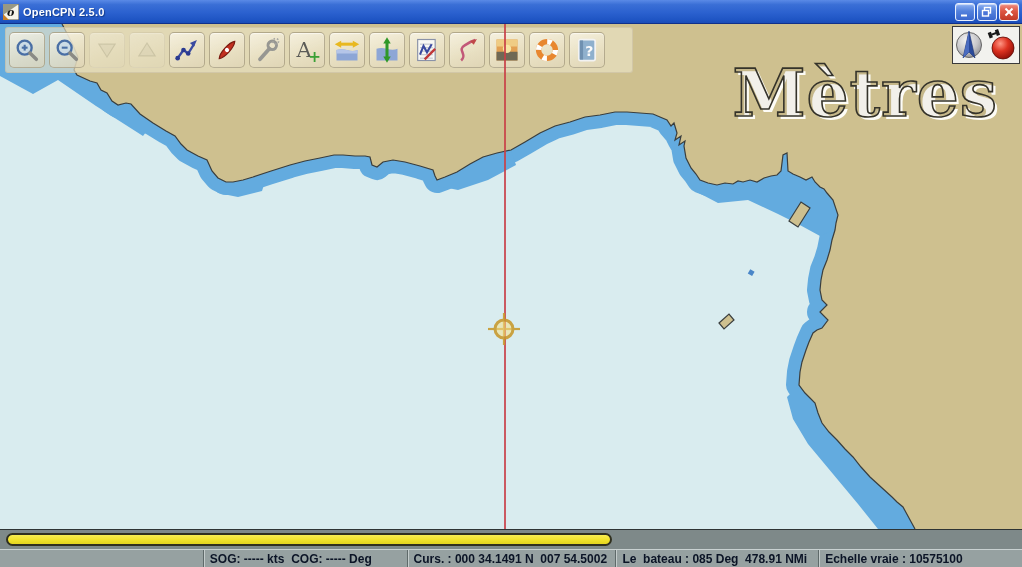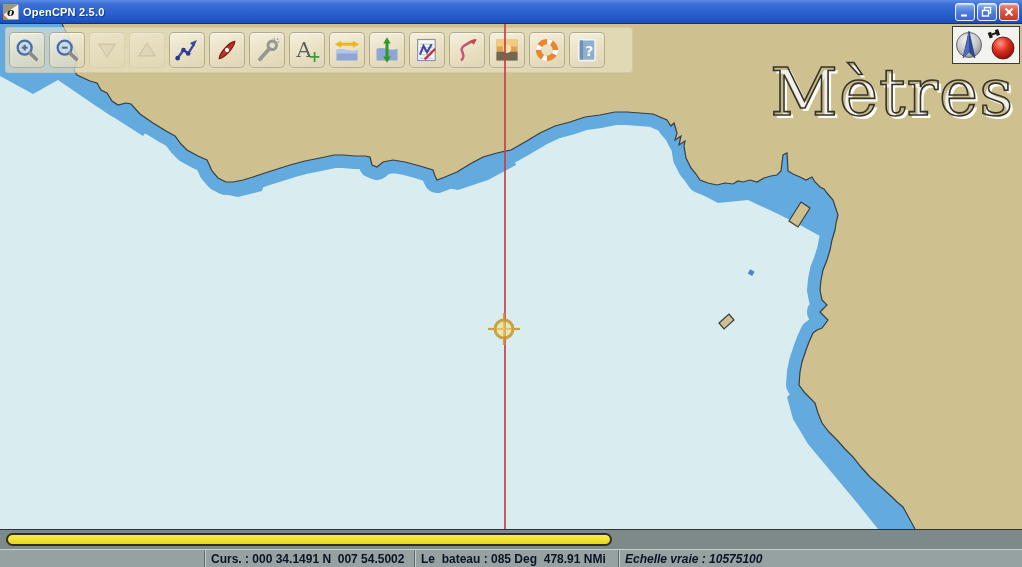--- a/index.html
+++ b/index.html
@@ -15,22 +15,22 @@
   .winbtns { position:absolute; right:3px; top:3px; display:flex; gap:2px; }
   .winbtn { width:20px; height:18px; border-radius:3px; border:1px solid #e8f0ff;
     background:linear-gradient(180deg,#8fb2f2 0%,#5381dc 45%,#3a67ce 100%);
     display:flex; align-items:center; justify-content:center; box-shadow:inset 0 1px 1px rgba(255,255,255,.6); cursor:default; }
   .winbtn.close { background:linear-gradient(180deg,#f09083 0%,#dd5643 45%,#c23b28 100%); }
 
   
   .map { position:absolute; left:0; top:24px; width:1022px; height:505px; background:#d9ecef; }
   .map svg.chart { position:absolute; left:0; top:0; }
 
-  .watermark { position:absolute; right:8px; top:30px; font-family:"DejaVu Serif", serif;
-    font-size:66px; font-weight:normal; color:rgba(60,58,48,0.06);
+  .watermark { position:absolute; right:24px; top:30px; font-family:"DejaVu Serif", serif;
+    font-size:66px; font-weight:bold; color:rgba(60,58,48,0.06);
     -webkit-text-stroke:1.6px #35332a; text-shadow:3px 3px 0 rgba(255,255,252,.95); letter-spacing:1px; }
 
   
   .toolbar { position:absolute; left:5px; top:3px; width:628px; height:46px;
     background:rgba(235,227,199,0.66); border:1px solid rgba(190,180,150,.45); border-radius:3px;
     display:flex; align-items:center; padding-left:3px; }
   .tbtn { width:36px; height:36px; margin-right:4px; border-radius:5px;
     background:linear-gradient(160deg,rgba(252,248,236,.75) 0%,rgba(236,228,202,.6) 60%,rgba(222,212,182,.6) 100%);
     border:1px solid rgba(150,140,110,.65); box-shadow:inset 0 1px 1px rgba(255,255,255,.6);
     display:flex; align-items:center; justify-content:center; cursor:default; }
@@ -51,21 +51,21 @@
   .chart-key { position:absolute; left:6px; top:3px; width:606px; height:13px; border-radius:7px;
     background:linear-gradient(180deg,#f8ee52 0%,#f2e42e 50%,#e3d51e 100%); border:2px solid #30301f; cursor:default; }
 
   
   .statusbar { position:absolute; left:0; top:549px; width:1022px; height:18px;
     background:#96a1a1; border-top:1px solid #c9d1d1; display:flex; }
   .sfield { height:100%; display:flex; align-items:center; padding-left:6px;
     border-left:1px solid #5f6a6a; box-shadow:inset 1px 0 0 #c4cccc; overflow:hidden; }
   .sfield:first-child { border-left:none; box-shadow:none; }
   .sfield span { font-size:12px; font-weight:bold; color:#0b1426; white-space:pre; }
-  .f1 { width:204px; } .f2 { width:205px; } .f3 { width:204px; } .f4 { width:204px;margin-left:6px; } .f5 { width:205px;font-style:italic; }
+  .f1 { width:204px; } .f2 { width:205px; } .f3 { width:204px; } .f4 { width:204px;margin-left:6px; } .f5 { width:205px; }
 </style>
 </head>
 <body>
 
 <div class="window">
 
   <div class="titlebar">
     <div class="app-icon">
       <svg width="16" height="16" viewBox="0 0 16 16">
         <rect x="0" y="0" width="16" height="16" fill="#f6f4ea" stroke="#4a4a42"></rect>
@@ -289,20 +289,23 @@
   </div>
 
   <div class="chartbar">
     <div class="chart-key"></div>
   </div>
 
   <div class="statusbar">
     <div class="sfield f1">
       <span></span>
       </div>
+    <div class="sfield f2">
+      <span>SOG: ----- kts  COG: ----- Deg</span>
+      </div>
     <div class="sfield f3">
       <span>Curs. : 000 34.1491 N  007 54.5002 E</span>
       </div>
     <div class="sfield f4">
       <span>Le  bateau : 085 Deg  478.91 NMi</span>
       </div>
     <div class="sfield f5">
       <span>Echelle vraie : 10575100</span>
       </div>
   </div>

